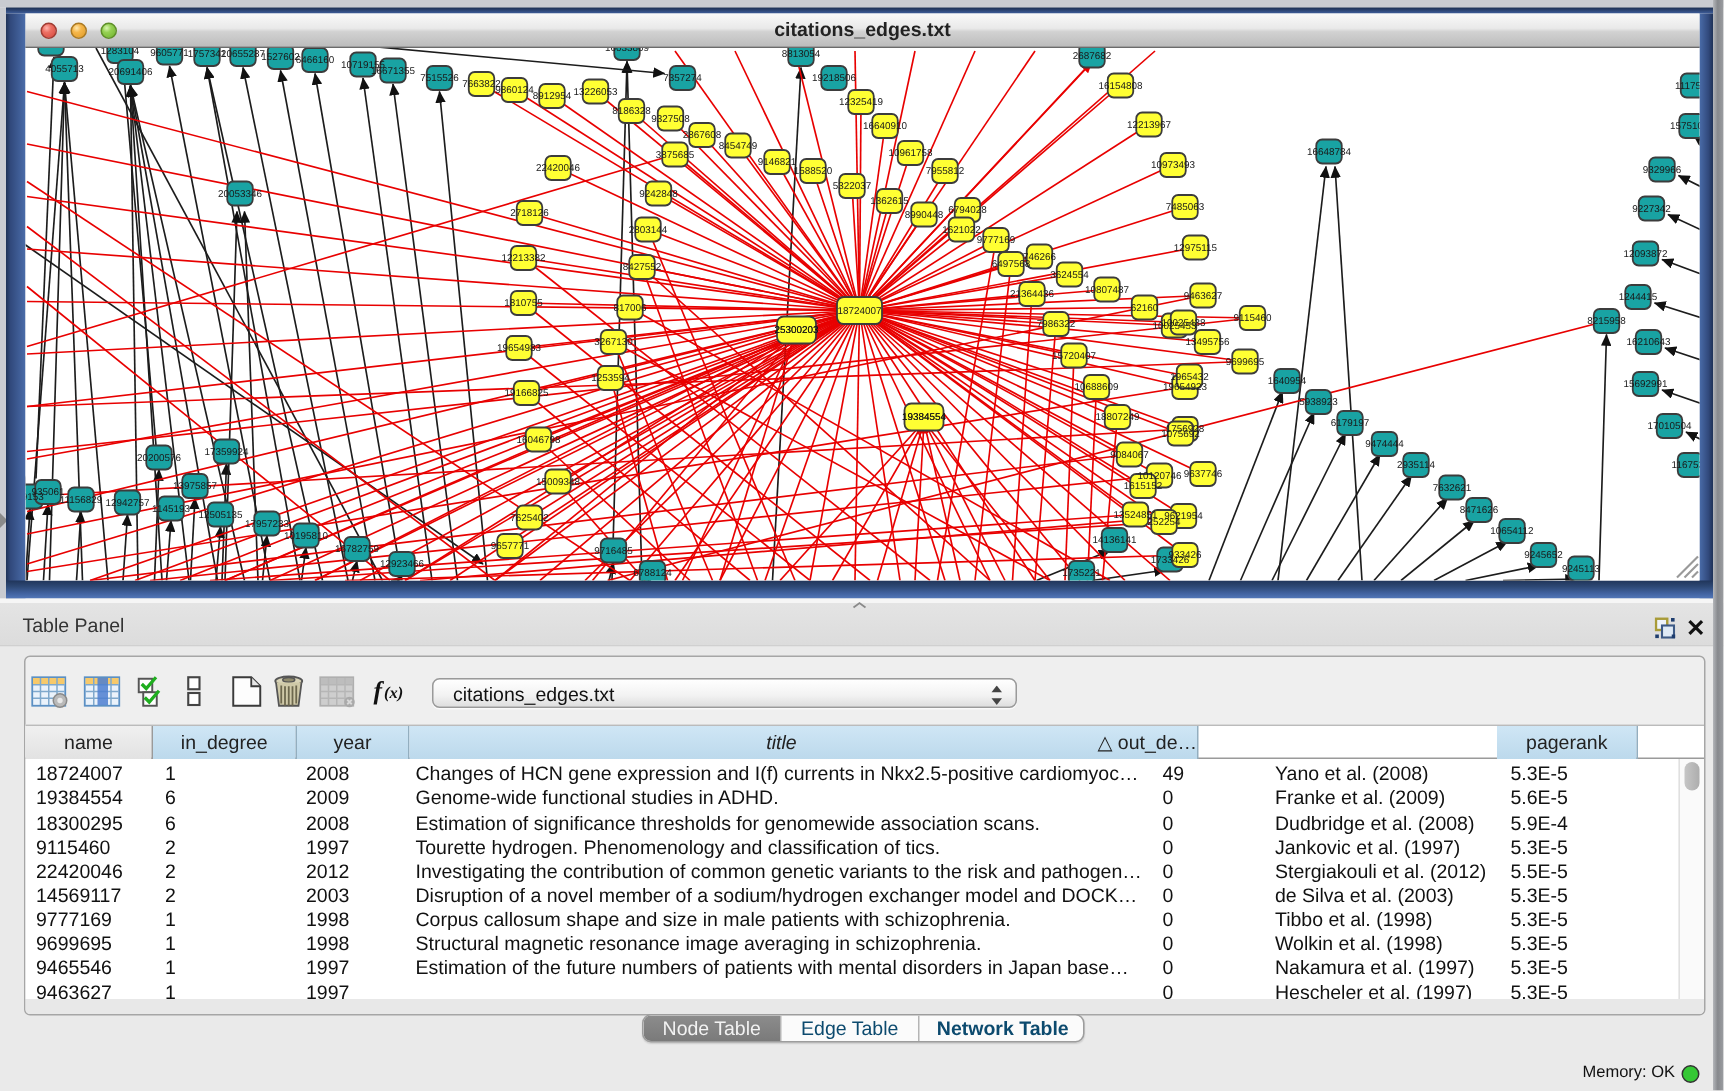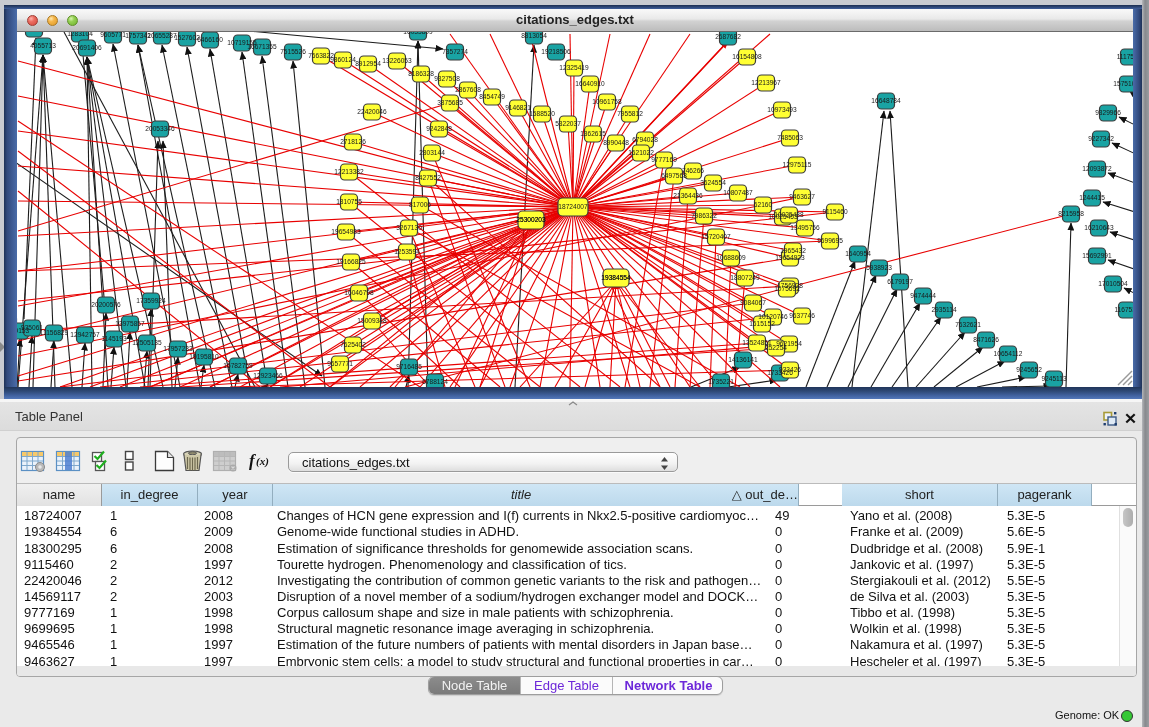--- a/index.html
+++ b/index.html
@@ -56,21 +56,21 @@
 #tbody { left:17px; top:506px; width:1102px; height:160px; background:#fff; }
 .trow { position:absolute; left:0; width:1102px; height:16px; }
 .trow span { position:absolute; top:1px; font-size:13px; color:#111; white-space:nowrap; }
 
 #scroll { left:1119px; top:506px; width:17px; height:160px; background:#fafafa; border-left:1px solid #e0e0e0; }
 #thumb { left:1122.5px; top:508px; width:10px; height:19px; background:linear-gradient(90deg,#c6c6c6,#adadad); border-radius:5px; }
 #tfoot { left:17px; top:666px; width:1119px; height:10px; background:#e8e8e8; border-radius:0 0 3px 3px; }
 
 
 #tabs { left:428px; top:676px; width:295px; height:19px; border:1px solid #9d9d9d; border-radius:6px; background:#fbfbfb; overflow:hidden; box-shadow:0 1px 1px rgba(0,0,0,.12); }
-.tab { position:absolute; top:0; height:19px; font-size:13px; line-height:18px; text-align:center; color:#6d28d9; }
+.tab { position:absolute; top:0; height:19px; font-size:13px; line-height:18px; text-align:center; color:#0c4a6e; }
 #tab1 { left:0; width:91px; background:linear-gradient(180deg,#8c8c8c,#787878); color:#f2f2f2; }
 #tab2 { left:91px; width:92px; border-left:1px solid #b5b5b5; }
 #tab3 { left:183px; width:112px; border-left:1px solid #b5b5b5;font-weight:bold; }
 
 #memory { left:1055px; top:709px; width:60px; height:14px; font-size:11px; color:#111; white-space:nowrap; }
 #memdot { left:1121px; top:710px; width:12px; height:12px; border-radius:50%; background:#35c835; border:1.5px solid #333; }
 </style></head>
 <body>
 <div class="abs" id="desktop-top"></div>
 <div class="abs" id="desktop-left"></div>
@@ -688,21 +688,20 @@
       <path d="M4.5 13 L8 8.5 H1 z" fill="#444"></path>
   </svg>
 </div>
 
 <div class="abs" id="thead">
   <div class="hcell hgray" style="left:0; width:85px; line-height:22px;">name</div>
   <div class="hcell" style="left:85px; width:96px;">in_degree</div>
   <div class="hcell" style="left:181px; width:75px;">year</div>
   <div class="hcell" style="left:256px; width:497px;font-style:italic;">title</div>
   <div class="hcell" style="left:710px; width:72px; text-align:right; padding-left:3px;">△ out_de…</div>
-  <div class="hcell" style="left:825px; width:156px;">short</div>
   <div class="hcell" style="left:981px; width:94px;">pagerank</div>
 </div>
 <div class="abs" id="tbody">
 <div class="trow" style="top:1.2px">
   <span style="left:7px">18724007</span>
   <span style="left:93px">1</span>
   <span style="left:187px">2008</span>
   <span style="left:260px">Changes of HCN gene expression and I(f) currents in Nkx2.5‑positive cardiomyoc…</span>
   <span style="left:758px">49</span>
   <span style="left:833px">Yano et al. (2008)</span>
@@ -717,21 +716,21 @@
   <span style="left:833px">Franke et al. (2009)</span>
   <span style="left:990px">5.6E-5</span>
 </div>
 <div class="trow" style="top:33.5px">
   <span style="left:7px">18300295</span>
   <span style="left:93px">6</span>
   <span style="left:187px">2008</span>
   <span style="left:260px">Estimation of significance thresholds for genomewide association scans.</span>
   <span style="left:758px">0</span>
   <span style="left:833px">Dudbridge et al. (2008)</span>
-  <span style="left:990px">5.9E-1</span>
+  <span style="left:990px">5.9E-4</span>
 </div>
 <div class="trow" style="top:49.6px">
   <span style="left:7px">9115460</span>
   <span style="left:93px">2</span>
   <span style="left:187px">1997</span>
   <span style="left:260px">Tourette hydrogen. Phenomenology and classification of tics.</span>
   <span style="left:758px">0</span>
   <span style="left:833px">Jankovic et al. (1997)</span>
   <span style="left:990px">5.3E-5</span>
 </div>
@@ -777,31 +776,30 @@
   <span style="left:187px">1997</span>
   <span style="left:260px">Estimation of the future numbers of patients with mental disorders in Japan base…</span>
   <span style="left:758px">0</span>
   <span style="left:833px">Nakamura et al. (1997)</span>
   <span style="left:990px">5.3E-5</span>
 </div>
 <div class="trow" style="top:146.5px">
   <span style="left:7px">9463627</span>
   <span style="left:93px">1</span>
   <span style="left:187px">1997</span>
-  <span style="left:260px">Embryonic stem cells: a model to study structural and functional properties in car…</span>
   <span style="left:758px">0</span>
   <span style="left:833px">Hescheler et al. (1997)</span>
   <span style="left:990px">5.3E-5</span>
 </div>
 </div>
 <div class="abs" id="scroll"></div>
 <div class="abs" id="thumb"></div>
 <div class="abs" id="tfoot"></div>
 
 <div class="abs" id="tabs">
   <div class="tab" id="tab1">Node Table</div>
   <div class="tab" id="tab2">Edge Table</div>
   <div class="tab" id="tab3">Network Table</div>
 </div>
 
-<div class="abs" id="memory">Genome: OK</div>
+<div class="abs" id="memory">Memory: OK</div>
 <div class="abs" id="memdot"></div>
 
 <div class="abs" id="right-strip"></div>
 </body></html>

